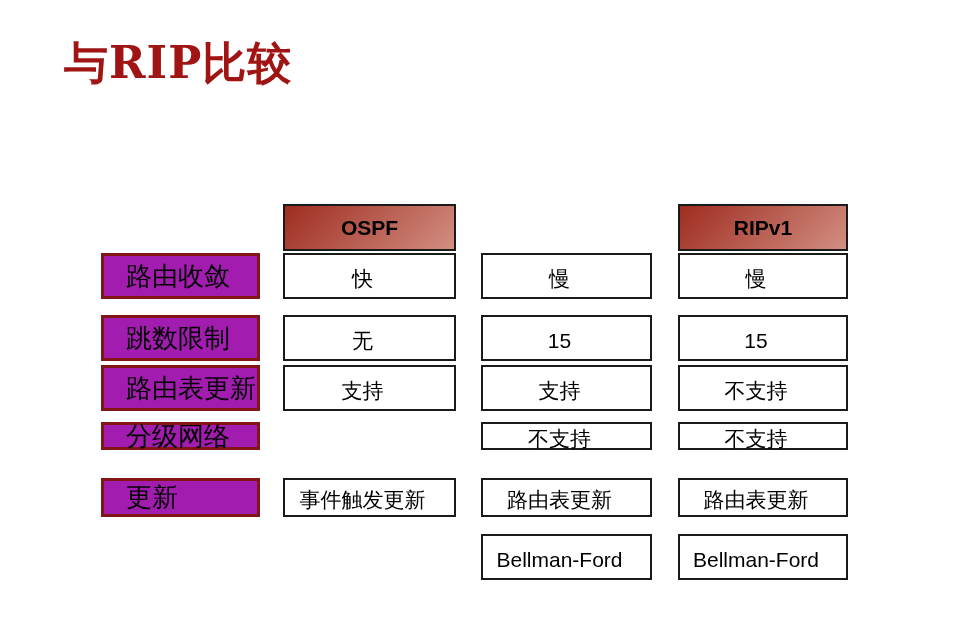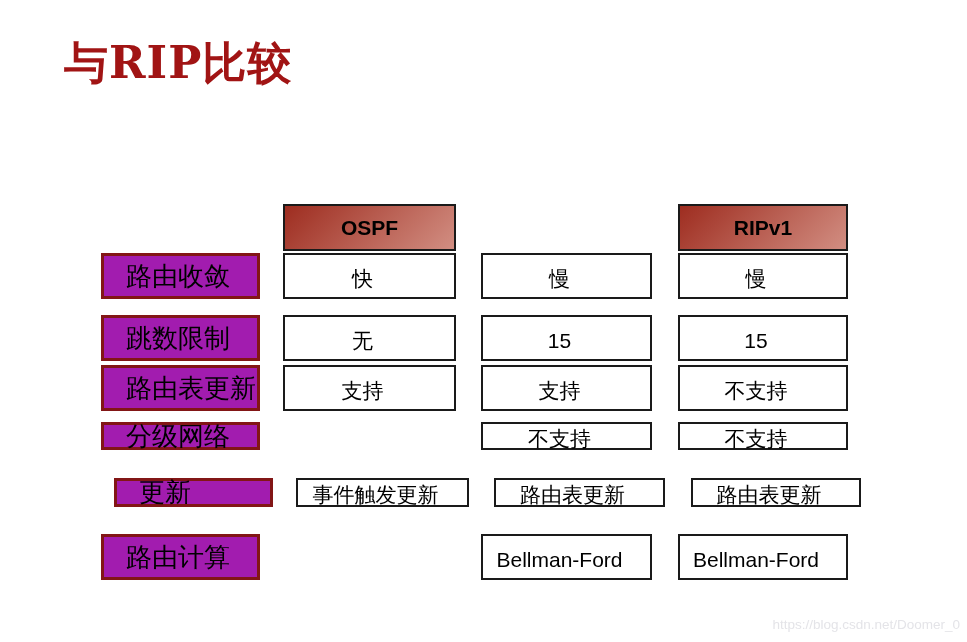--- a/index.html
+++ b/index.html
@@ -38,21 +38,21 @@
   .col-1 { left: 283px; width: 173px; }
   .col-2 { left: 481px; width: 171px; }
   .col-3 { left: 678px; width: 170px; }
 
   
   .row-hdr { top: 204px; height: 47px; }
   .row-1 { top: 253px; height: 46px; }
   .row-2 { top: 315px; height: 46px; }
   .row-3 { top: 365px; height: 46px; }
   .row-4 { top: 422px; height: 28px; }
-  .row-5 { top: 478px; height: 29px; margin-left: 13px; }
+  .row-5 { top: 478px; height: 39px; }
   .row-6 { top: 534px; height: 46px; }
 
   .hdr {
     position: absolute;
     border: 2px solid var(--cell-border);
     background: linear-gradient(135deg, var(--hdr-grad-start) 0%, var(--hdr-grad-end) 100%);
     display: flex;
     align-items: center;
     justify-content: center;
     font-size: 21px;
@@ -121,19 +121,17 @@
 
   <div class="lbl row-4 col-label">分级网络</div>
   <div class="cell row-4 col-2">不支持</div>
   <div class="cell row-4 col-3">不支持</div>
 
   <div class="lbl row-5 col-label">更新</div>
   <div class="cell row-5 col-1">事件触发更新</div>
   <div class="cell row-5 col-2">路由表更新</div>
   <div class="cell row-5 col-3">路由表更新</div>
 
-  <div class="lbl row-6 col-label">路由计算</div>
   <div class="cell row-6 col-2">Bellman-Ford</div>
   <div class="cell row-6 col-3">Bellman-Ford</div>
 
-  <div class="watermark">https://blog.csdn.net/Doomer_0</div>
 
 </div>
 
 </body></html>

